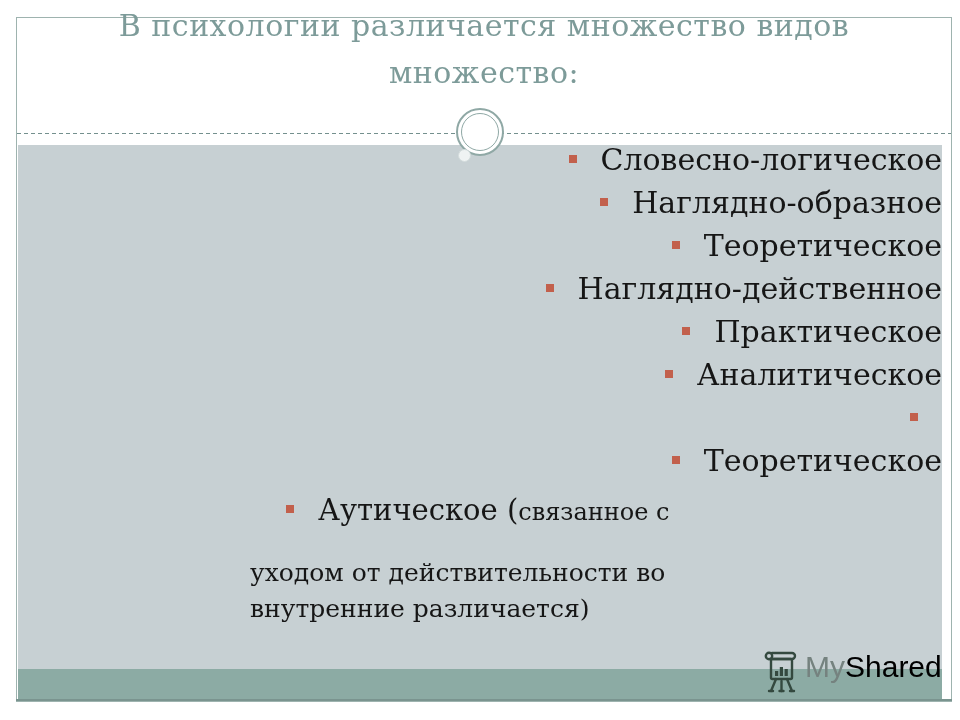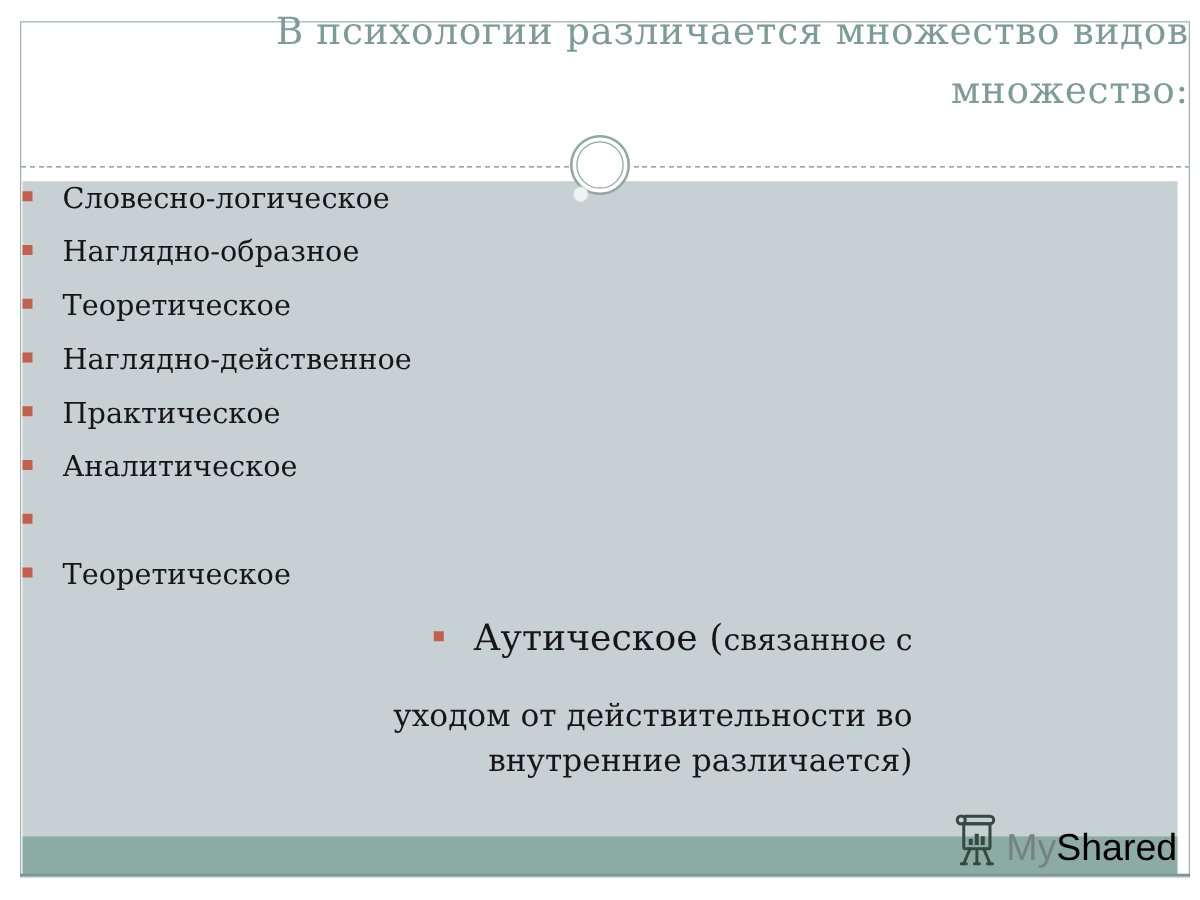--- a/index.html
+++ b/index.html
@@ -41,46 +41,46 @@
     border-radius:50%;border:1px solid #8fa8a5;background:#ffffff;
   }
   .ornament-dot{
     position:absolute;left:458px;top:149px;width:13px;height:13px;
     border-radius:50%;background:#eff3f3;border:1px solid #d3dcdc;
     box-sizing:border-box;
   }
   
   .title{
     position:absolute;left:17px;top:2px;width:934px;
-    text-align:right;color:#7d9b99;font-size:30px;line-height:47px;
+    text-align:center;color:#7d9b99;font-size:30px;line-height:47px;
     letter-spacing:0.5px;
   }
   
   .list{
     position:absolute;left:18px;top:138px;width:924px;
-    list-style:none;margin:0;padding:0;text-align:left;
-    color:#161616;font-size:23px;line-height:43px;
+    list-style:none;margin:0;padding:0;text-align:right;
+    color:#161616;font-size:30px;line-height:43px;
   }
   .bullet{
     display:inline-block;width:8px;height:8px;background:#c2604c;
     margin-right:24px;vertical-align:middle;transform:translateY(-3px);
   }
   
   .autistic{
     position:absolute;left:250px;top:487px;width:480px;
-    text-align:right;color:#161616;
+    text-align:left;color:#161616;
   }
   .autistic .l1{font-size:29px;line-height:46px;padding-left:36px;}
   .autistic .l1 .small{font-size:24px;}
   .autistic .l2{font-size:25px;line-height:41px;margin-top:17px;}
   .autistic .l3{font-size:25px;line-height:31px;}
   
   .watermark{
     position:absolute;left:762px;top:650px;height:46px;
-    display:flex;align-items:flex-end;
+    display:flex;align-items:flex-start;
     font-family:"Liberation Sans", sans-serif;font-size:30px;
   }
   .watermark svg{margin-right:5px;}
   .wm-my{color:#75827f;}
   .wm-shared{color:#000000;}
 </style>
 </head>
 <body>
 
 <div class="stage">

